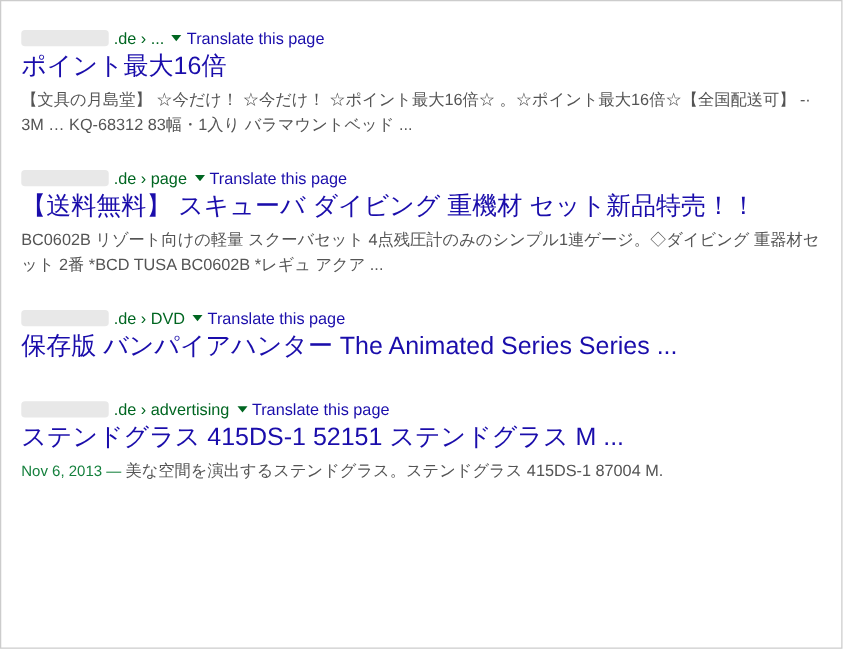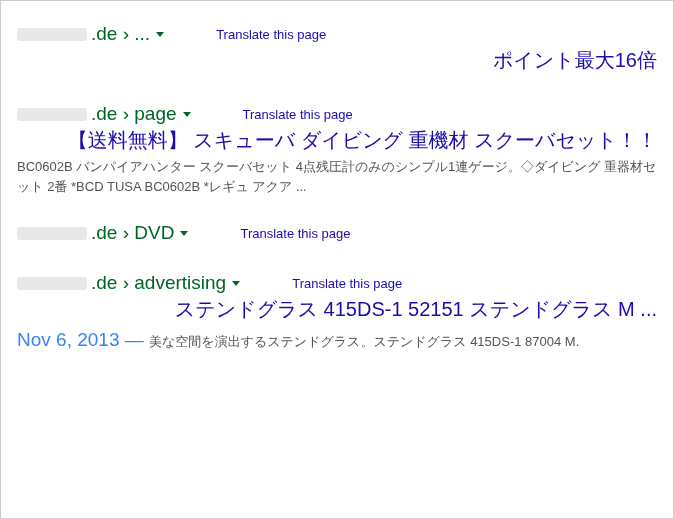--- a/index.html
+++ b/index.html
@@ -32,94 +32,94 @@
       display: inline-block;
       background: #e8e8e8;
       border-radius: 3px;
       width: 70px;
       height: 13px;
       vertical-align: middle;
     }
 
     .url-path {
       color: #006621;
-      font-size: 19px;
+      font-size: 13px;
       text-align: right;
     }
 
     .translate-link {
       color: #1a0dab;
       font-size: 13px;
       cursor: pointer;
       text-decoration: none;
-      margin-left: 48px;
     }
 
     .dropdown-arrow {
       display: inline-block;
       width: 0;
       height: 0;
       border-left: 4px solid transparent;
       border-right: 4px solid transparent;
       border-top: 5px solid #006621;
       vertical-align: middle;
       margin-left: 2px;
       cursor: pointer;
     }
 
     .result-title {
       font-size: 20px;
       color: #1a0dab;
       margin-bottom: 4px;
       cursor: pointer;
       line-height: 1.3;
-      text-align: right;
     }
 
     .result-snippet {
       font-size: 13px;
       color: #545454;
       line-height: 1.5;
     }
 
     .result-date {
-      color: #3b82f6;
-      font-size: 19px;
+      color: #15803d;
+      font-size: 12px;
     }
   </style>
 </head>
 <body>
 
 <div id="search-results">
 <div class="result-block">
       <div class="result-url-row">
         <span class="url-base"></span>
         <span class="url-path">.de › ...</span>
         <span class="dropdown-arrow"></span>
         <a class="translate-link" href="#">Translate this page</a>
       </div>
       <div class="result-title">ポイント最大16倍</div>
+      <div class="result-snippet">【文具の月島堂】 ☆今だけ！ ☆今だけ！ ☆ポイント最大16倍☆ 。☆ポイント最大16倍☆【全国配送可】 -· 3M … KQ-68312 83幅・1入り バラマウントベッド ...</div>
     </div>
     <div class="result-block">
       <div class="result-url-row">
         <span class="url-base"></span>
         <span class="url-path">.de › page</span>
         <span class="dropdown-arrow"></span>
         <a class="translate-link" href="#">Translate this page</a>
       </div>
-      <div class="result-title">【送料無料】 スキューバ ダイビング 重機材 スクーバセット！！</div>
-      <div class="result-snippet">BC0602B バンパイアハンター スクーバセット 4点残圧計のみのシンプル1連ゲージ。◇ダイビング 重器材セット 2番 *BCD TUSA BC0602B *レギュ アクア ...</div>
+      <div class="result-title">【送料無料】 スキューバ ダイビング 重機材 セット新品特売！！</div>
+      <div class="result-snippet">BC0602B リゾート向けの軽量 スクーバセット 4点残圧計のみのシンプル1連ゲージ。◇ダイビング 重器材セット 2番 *BCD TUSA BC0602B *レギュ アクア ...</div>
     </div>
     <div class="result-block">
       <div class="result-url-row">
         <span class="url-base"></span>
         <span class="url-path">.de › DVD</span>
         <span class="dropdown-arrow"></span>
         <a class="translate-link" href="#">Translate this page</a>
       </div>
+      <div class="result-title">保存版 バンパイアハンター The Animated Series Series ...</div>
     </div>
     <div class="result-block">
       <div class="result-url-row">
         <span class="url-base"></span>
         <span class="url-path">.de › advertising</span>
         <span class="dropdown-arrow"></span>
         <a class="translate-link" href="#">Translate this page</a>
       </div>
       <div class="result-title">ステンドグラス 415DS-1 52151 ステンドグラス M ...</div>
       <div class="result-snippet"><span class="result-date">Nov 6, 2013 — </span>美な空間を演出するステンドグラス。ステンドグラス 415DS-1 87004 M.</div>

